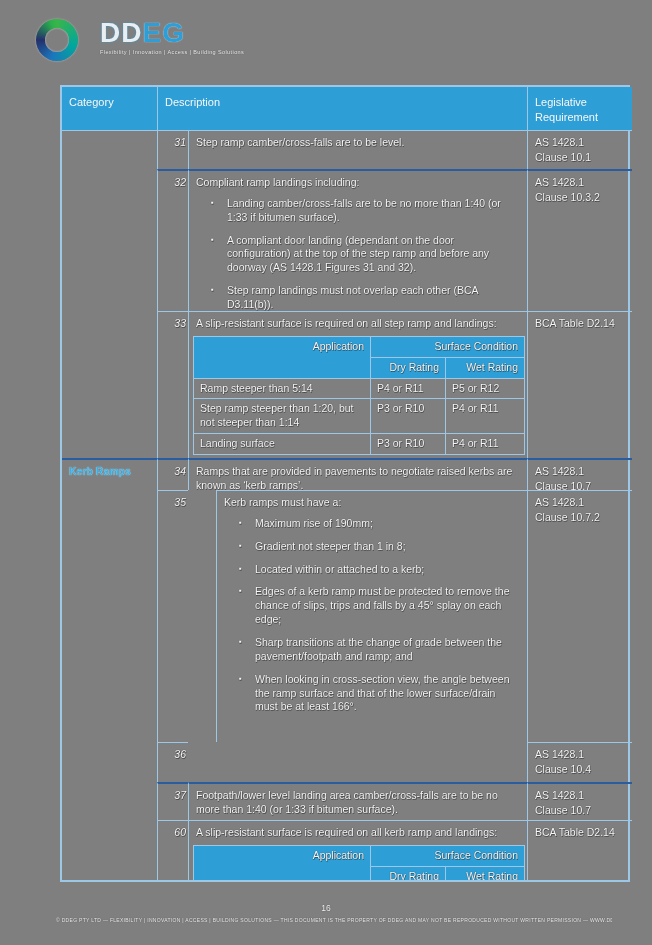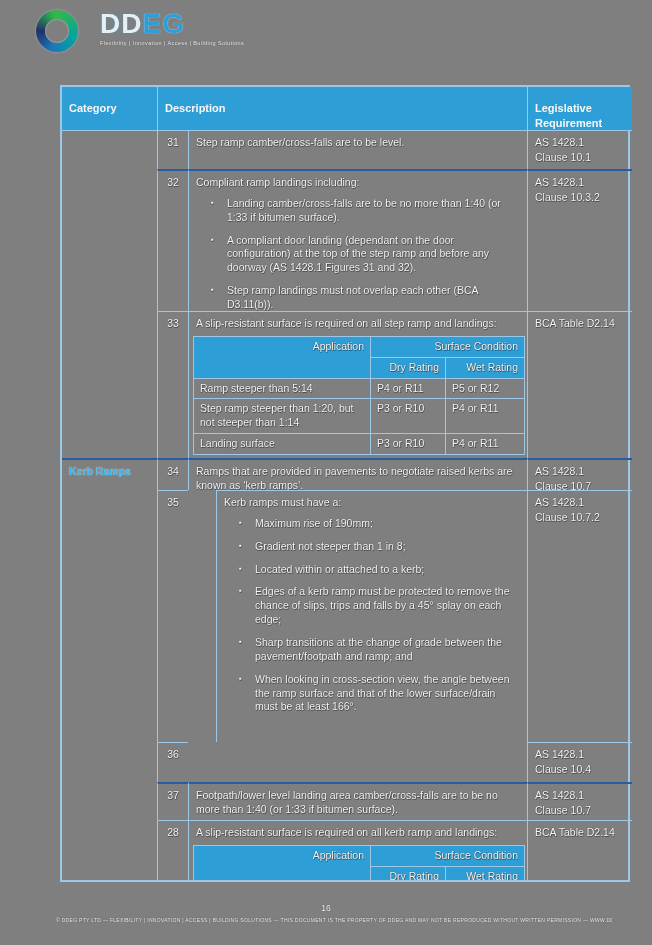--- a/index.html
+++ b/index.html
@@ -12,21 +12,21 @@
   html,body{margin:0;padding:0;}
   body{
     width:652px;height:945px;position:relative;overflow:hidden;
     background:var(--bg);
     font-family:"Liberation Sans", sans-serif;
     color:var(--txt);
   }
   .shadowed{ text-shadow:0 0 1px rgba(25,25,25,.75), .6px .6px 0 rgba(25,25,25,.45); }
 
   
-  .logo{position:absolute;left:36px;top:10px;display:flex;align-items:flex-start;}
+  .logo{position:absolute;left:36px;top:19px;display:flex;align-items:flex-start;}
   .ring{
     width:42px;height:42px;border-radius:50%;
     background:conic-gradient(from 0deg,#39b54a,#00a79d 30%,#1c75bc 55%,#232f6b 75%,#2bb24c 95%,#39b54a);
     position:relative;flex:0 0 auto;
     box-shadow:0 0 2px rgba(255,255,255,.5);
   }
   .ring::after{
     content:"";position:absolute;left:9px;top:9px;width:24px;height:24px;border-radius:50%;
     background:var(--bg);box-shadow:inset 0 0 2px rgba(255,255,255,.6);
   }
@@ -47,22 +47,22 @@
     font-size:10.5px;line-height:1.32;
   }
   .cell{
     border-left:1px solid var(--lb);
     border-top:1px solid var(--lb);
     padding:5px 7px;box-sizing:border-box;overflow:hidden;
   }
   .nol{border-left:none;}
   .not{border-top:none;}
   .darktop{border-top:2px solid var(--db);}
-  .hdr{background:var(--blue);font-weight:bold;font-size:11px;padding-top:14px;}
-  .num{text-align:center;padding:5px 2px;}
+  .hdr{background:var(--blue);font-weight:normal;font-size:11px;padding-top:8px;}
+  .num{text-align:right;padding:5px 2px;font-style:italic;}
   .cat{font-weight:bold;color:#bfe3f6;}
   .catlabel{color:#35b0e8;font-weight:bold;text-shadow:0 0 1px #eaf6fd;}
   .leg div{margin-bottom:1px;}
 
   ul.blist{list-style:none;margin:7px 0 0 14px;padding:0;}
   ul.blist li{position:relative;padding-left:17px;margin-bottom:9px;}
   ul.blist li::before{content:"▪";position:absolute;left:1px;top:1px;font-size:8px;}
 
   
   table.inner{
@@ -196,21 +196,21 @@
     <div>Clause 10.4</div>
   </div>
 
   <div class="cell num shadowed darktop" style="grid-column:2;grid-row:8;">37</div>
   <div class="cell shadowed darktop" style="grid-column:3;grid-row:8;">Footpath/lower level landing area camber/cross-falls are to be no more than 1:40 (or 1:33 if bitumen surface).</div>
   <div class="cell leg shadowed darktop" style="grid-column:4;grid-row:8;">
     <div>AS 1428.1</div>
     <div>Clause 10.7</div>
   </div>
 
-  <div class="cell num shadowed" style="grid-column:2;grid-row:9;">28</div>
+  <div class="cell num shadowed" style="grid-column:2;grid-row:9;">60</div>
   <div class="cell shadowed" style="grid-column:3;grid-row:9;padding-left:4px;padding-right:4px;">
     <div style="padding:0 3px;">A slip-resistant surface is required on all kerb ramp and landings:</div>
     <table class="inner">
       <colgroup>
           <col style="width:177px">
           <col style="width:75px">
           <col style="width:79px">
         </colgroup>
       <thead>
         <tr>

